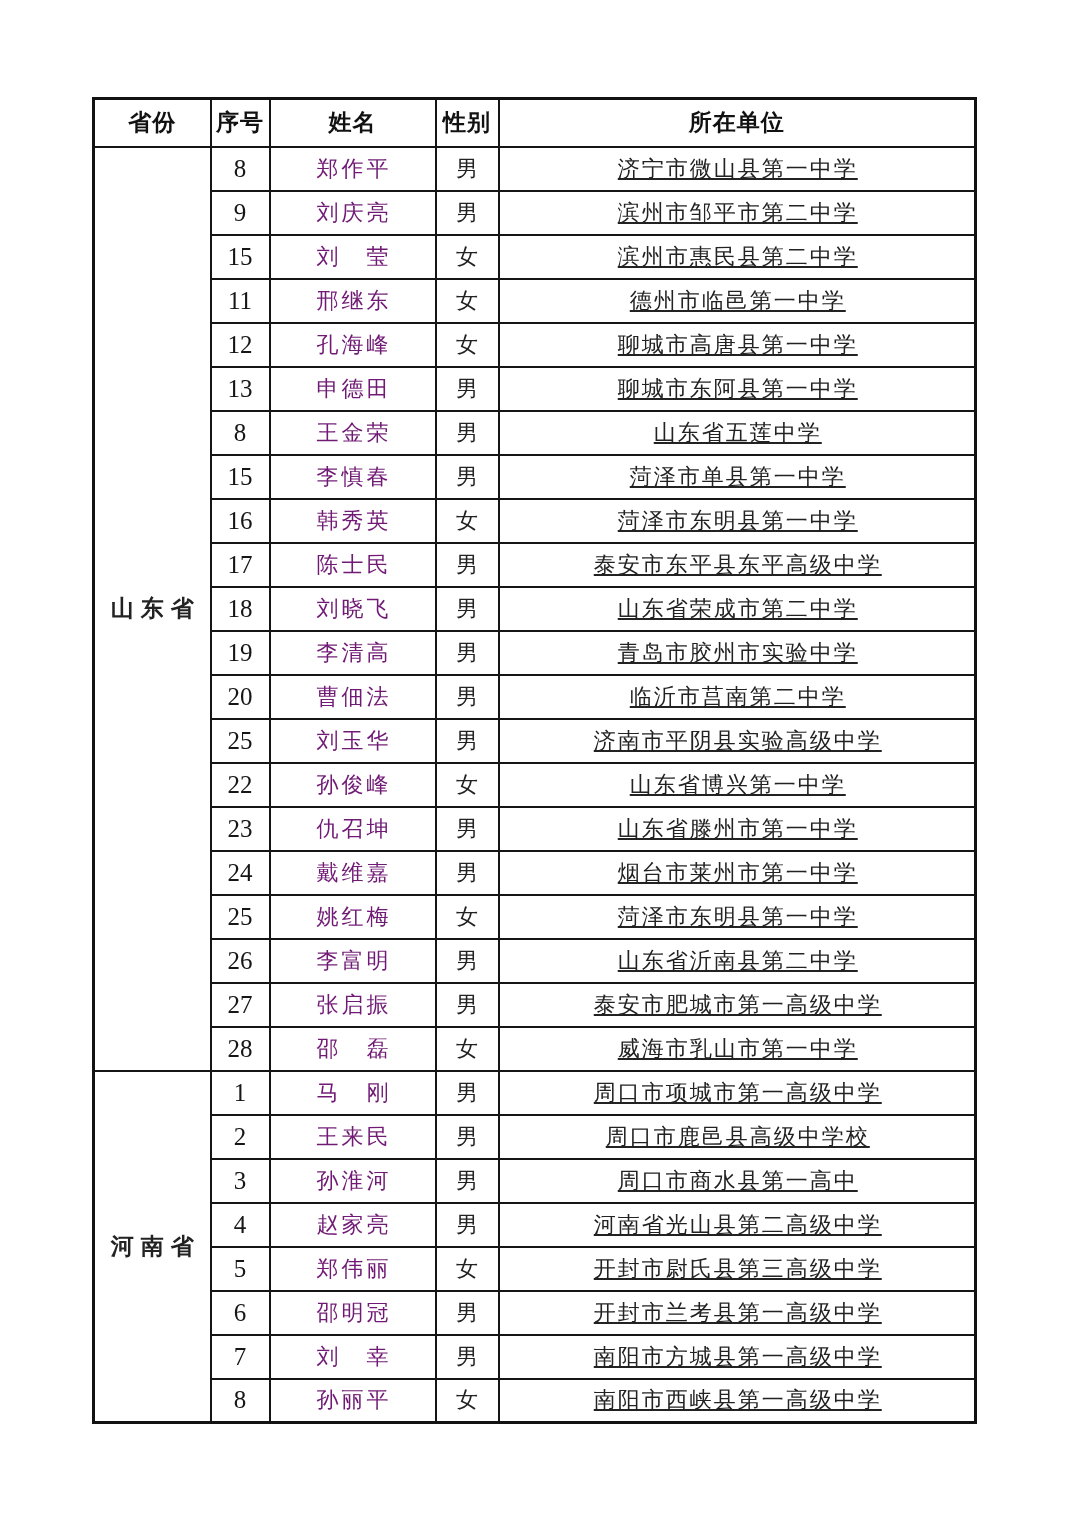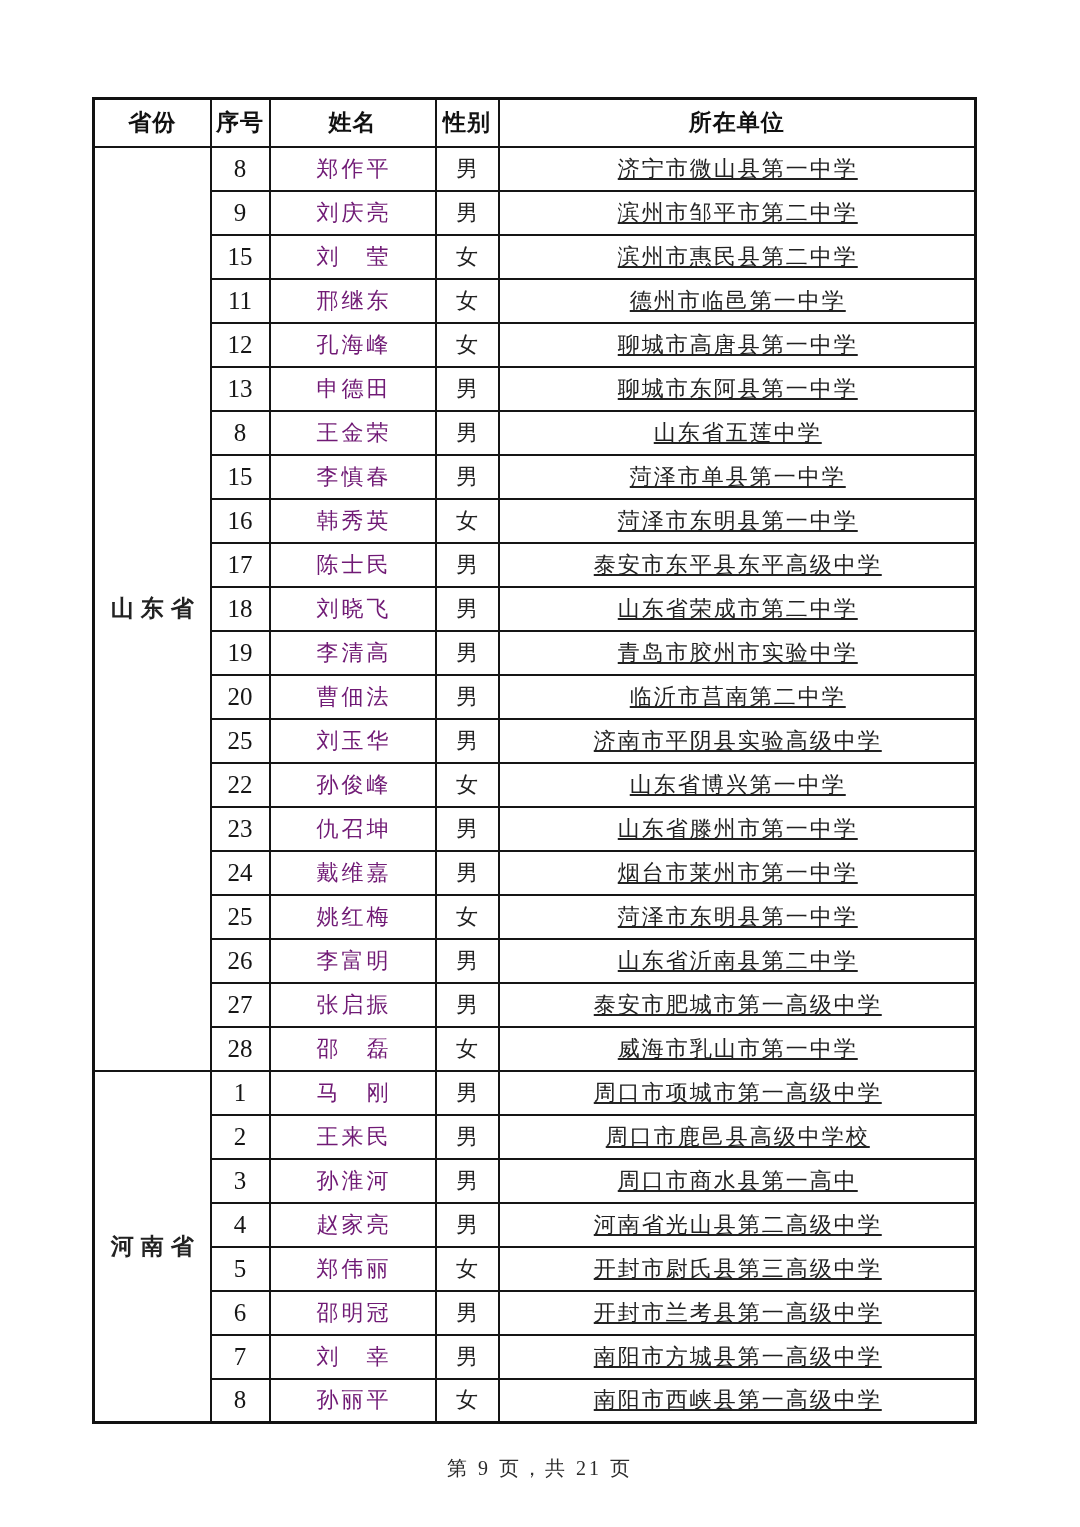--- a/index.html
+++ b/index.html
@@ -283,15 +283,14 @@
         </tr>
         <tr>
           <td class="cell-no">8</td>
           <td class="cell-name">孙丽平</td>
           <td class="cell-gender">女</td>
           <td class="cell-unit">南阳市西峡县第一高级中学</td>
         </tr>
       </tbody>
   </table>
 
-  <div class="footer">第 9 页，共 21 页</div>
 
 </div>
 
 </body></html>

